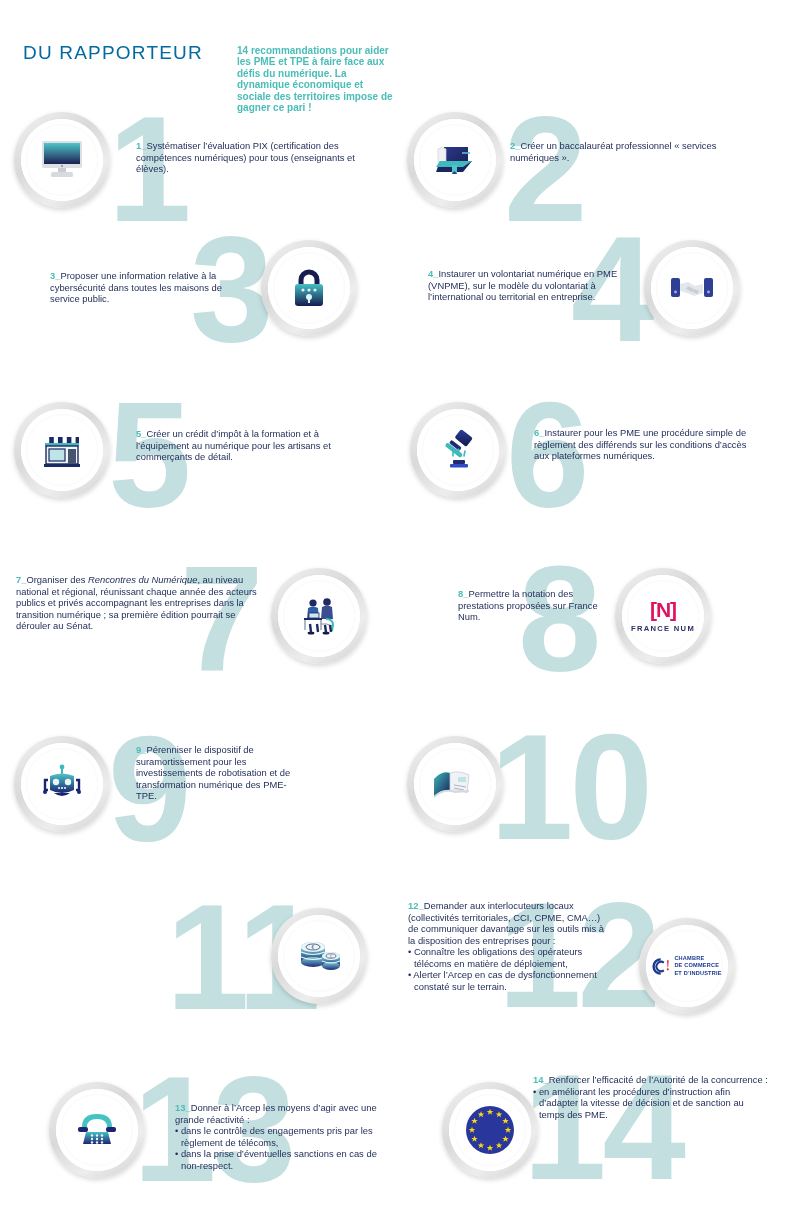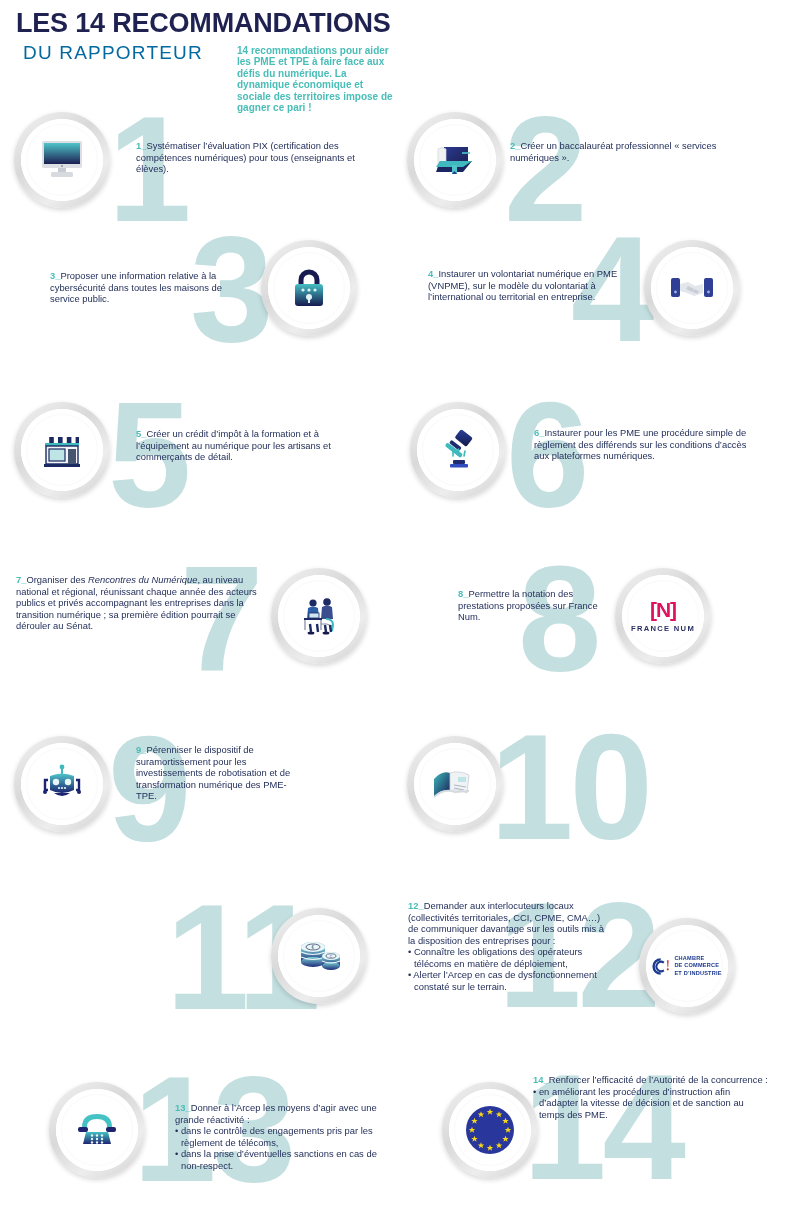--- a/index.html
+++ b/index.html
@@ -60,21 +60,20 @@
   .txt.right-al { text-align:left; }
   .num { color:#49bdb7; font-weight:bold; }
   .num::after { content:"_"; color:#49bdb7; }
   .it { font-style:italic; }
   .bul { display:block; padding-left:6px; text-indent:-6px; }
 </style>
 </head>
 <body>
 
 <div id="header">
-  <div class="title-main">LES 14 RECOMMANDATIONS</div>
   <div class="title-sub">DU RAPPORTEUR</div>
   <div class="intro">14 recommandations pour aider les PME et TPE à faire face aux défis du numérique. La dynamique économique et sociale des territoires impose de gagner ce pari !</div>
 </div>
 
 <div class="row" style="top:100px;height:125px;">
 
   <div class="cell">
     <div class="bignum" style="left:108px;top:-6px;">1</div>
     <div class="medallion" style="left:14px;top:12px;">
       <div class="disc">

